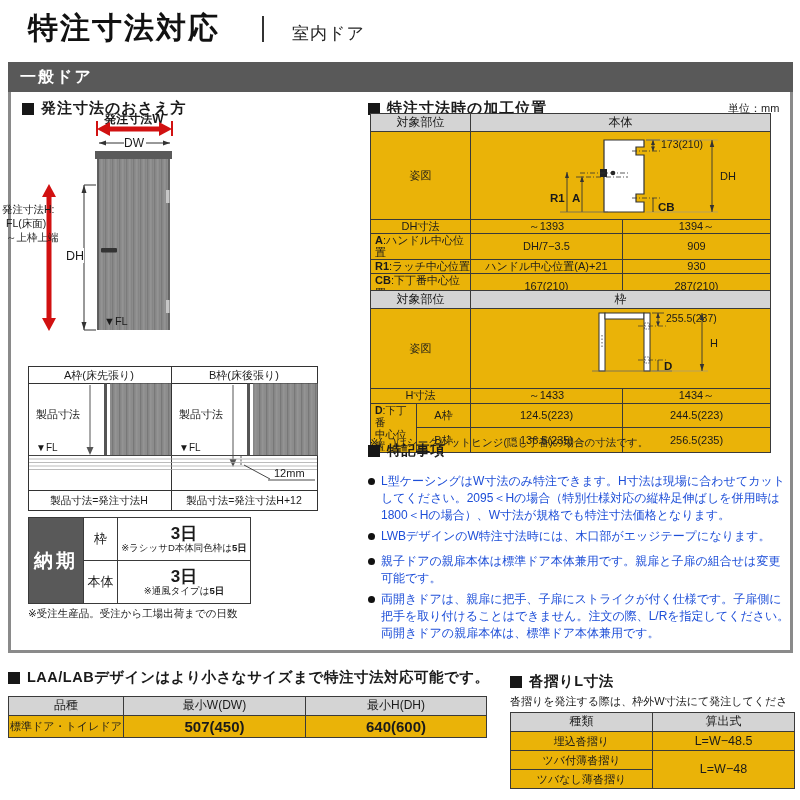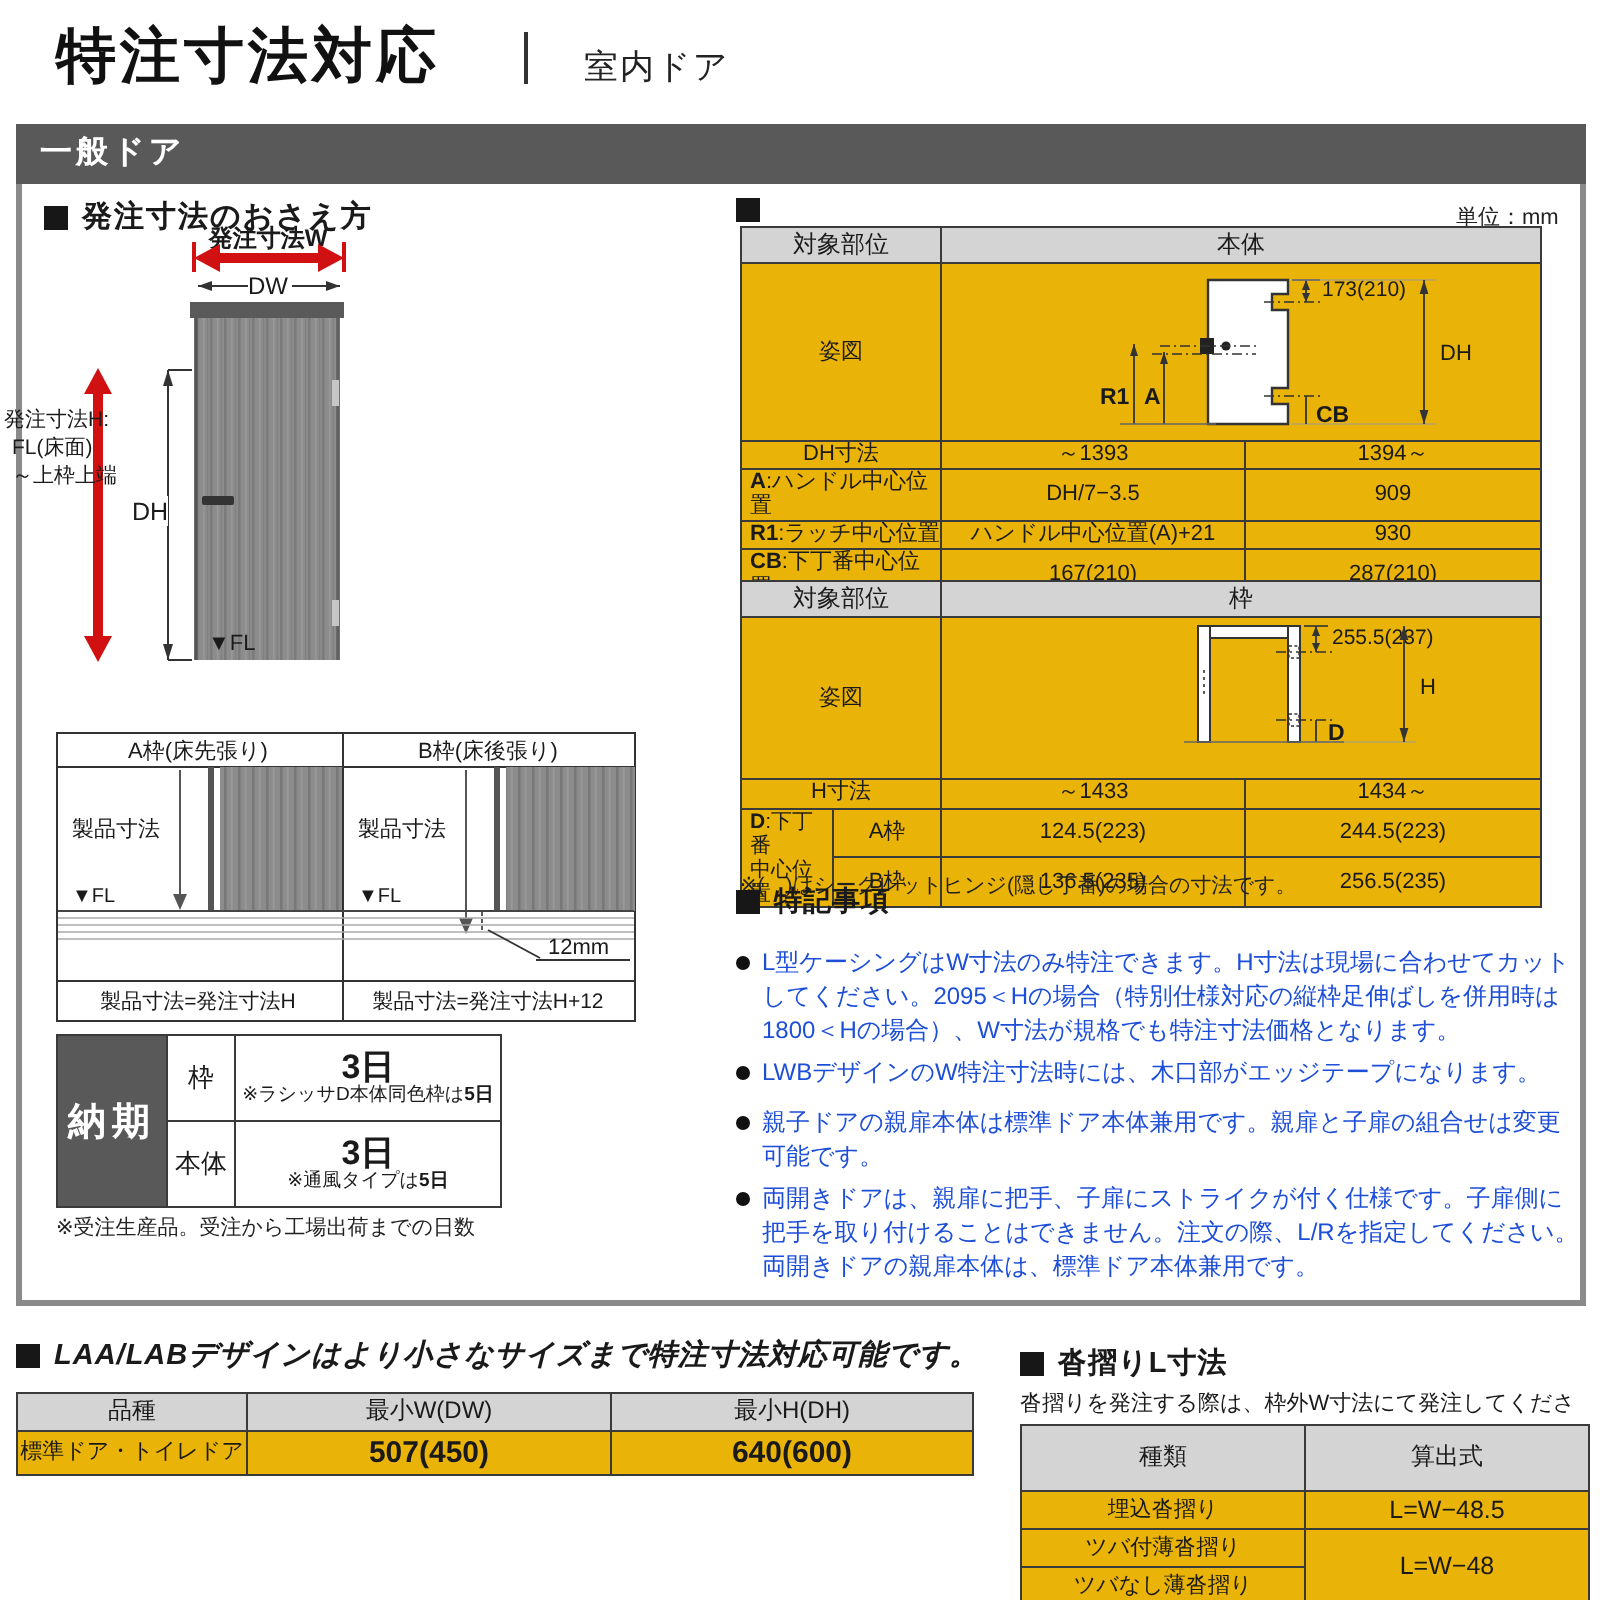--- a/index.html
+++ b/index.html
@@ -174,20 +174,21 @@
         <div class="deliv-days">3日</div>
         <div class="deliv-note"><span>※通風タイプは</span><b>5日</b></div>
       </td>
     </tr>
   </tbody>
     </table>
   <div class="abs small-note" style="left:28px;top:607px;">※受注生産品。受注から工場出荷までの日数</div>
 
   <div class="abs h2" style="left:368px;top:99px;">
     <span class="sq"></span>
+    <span>特注寸法時の加工位置</span>
   </div>
   <div class="abs unit" style="left:728px;top:101px;">単位：mm</div>
 
   <table class="abs dtable" style="left:370px;top:113px;width:400px;">
     <colgroup>
         <col style="width:100px">
         <col style="width:152px">
         <col style="width:148px">
       </colgroup>
     <tbody>
@@ -339,21 +340,21 @@
         <span class="dot"></span>
         <span class="btxt">親子ドアの親扉本体は標準ドア本体兼用です。親扉と子扉の組合せは変更可能です。</span>
       </div>
     <div class="bullet">
         <span class="dot"></span>
         <span class="btxt">両開きドアは、親扉に把手、子扉にストライクが付く仕様です。子扉側に把手を取り付けることはできません。注文の際、L/Rを指定してください。
 両開きドアの親扉本体は、標準ドア本体兼用です。</span>
       </div>
   </div>
 
-  <div class="abs h3" style="left:8px;top:668px;font-style:italic;">
+  <div class="abs h3" style="left:8px;top:668px;">
     <span class="sq"></span>
     <span>LAA/LABデザインはより小さなサイズまで特注寸法対応可能です。</span>
   </div>
   <table class="abs dtable" style="left:8px;top:696px;width:478px;">
     <colgroup>
         <col style="width:115px">
         <col style="width:182px">
         <col style="width:181px">
       </colgroup>
     <tbody>
@@ -374,21 +375,21 @@
     <span class="sq"></span>
     <span>沓摺りL寸法</span>
   </div>
   <div class="abs" style="left:510px;top:694px;font-size:11px;">沓摺りを発注する際は、枠外W寸法にて発注してください。</div>
   <table class="abs dtable" style="left:510px;top:712px;width:284px;">
     <colgroup>
         <col style="width:142px">
         <col style="width:142px">
       </colgroup>
     <tbody>
-        <tr style="height:33px;">
+        <tr style="height:19px;">
       <td class="hd">種類</td>
       <td class="hd">算出式</td>
     </tr>
     <tr style="height:19px;">
       <td>埋込沓摺り</td>
       <td style="font-size:12.5px;">L=W−48.5</td>
     </tr>
     <tr style="height:19px;">
       <td>ツバ付薄沓摺り</td>
       <td rowspan="2" style="font-size:12.5px;">L=W−48</td>

